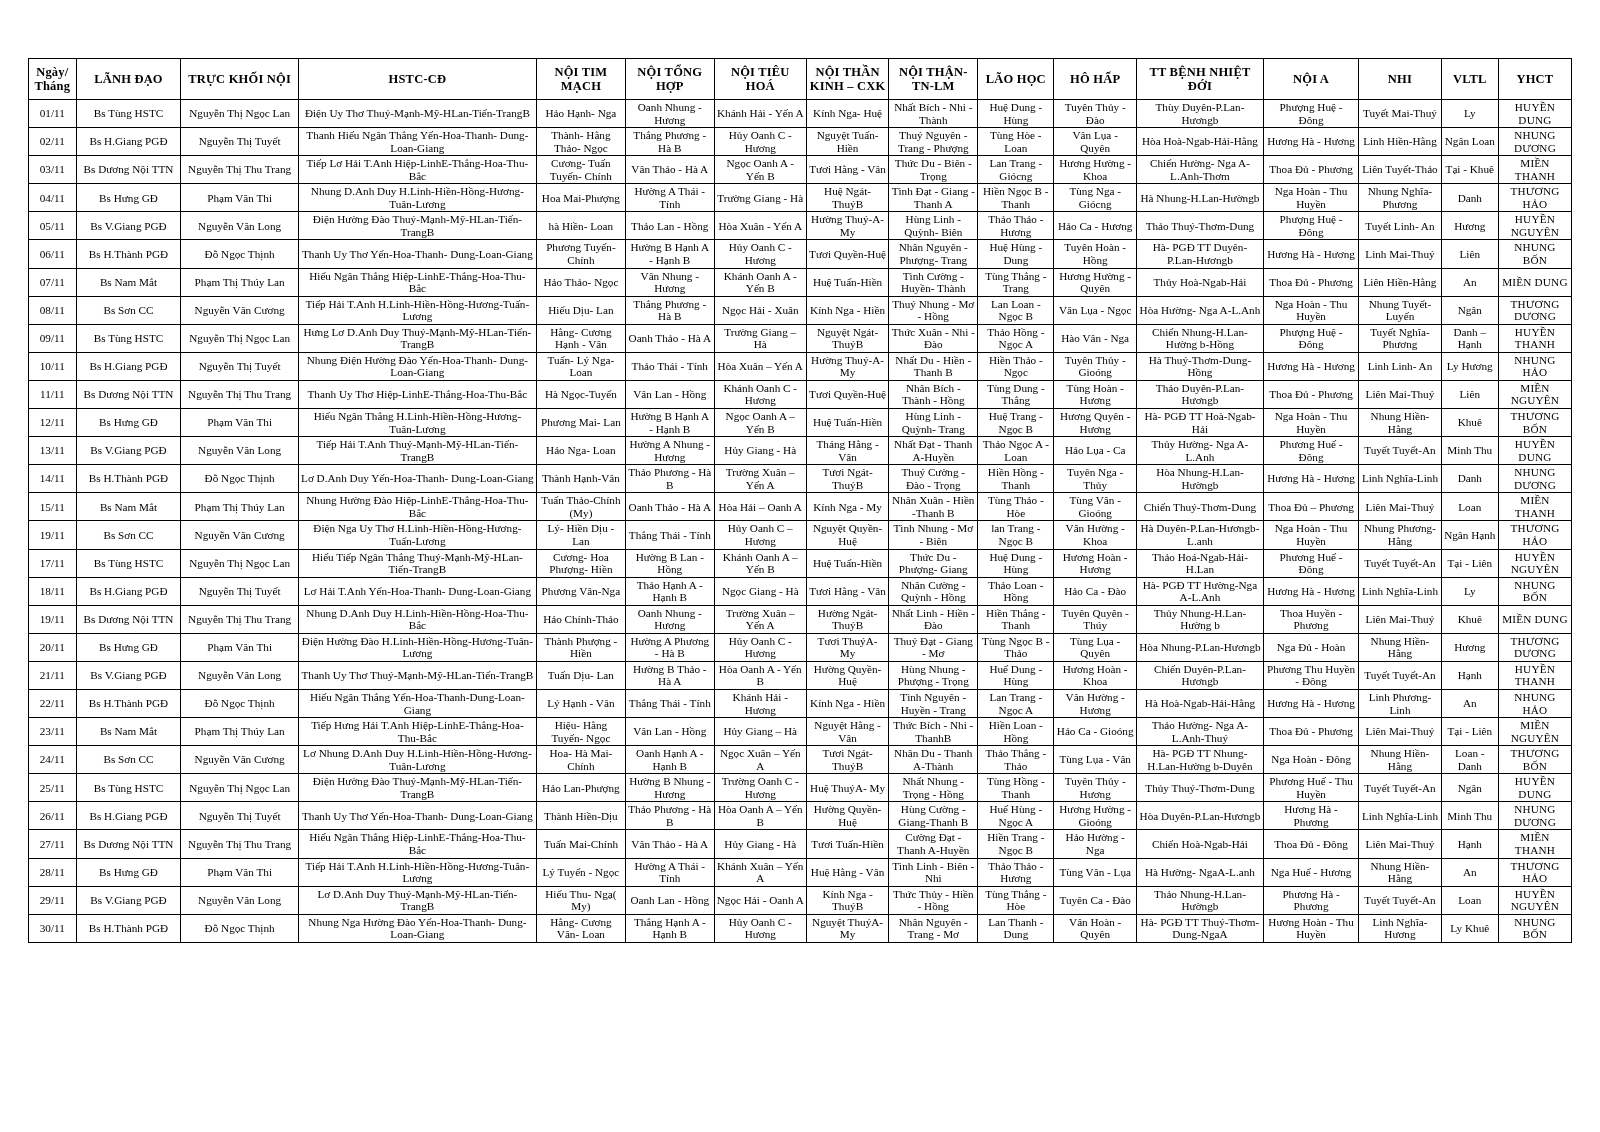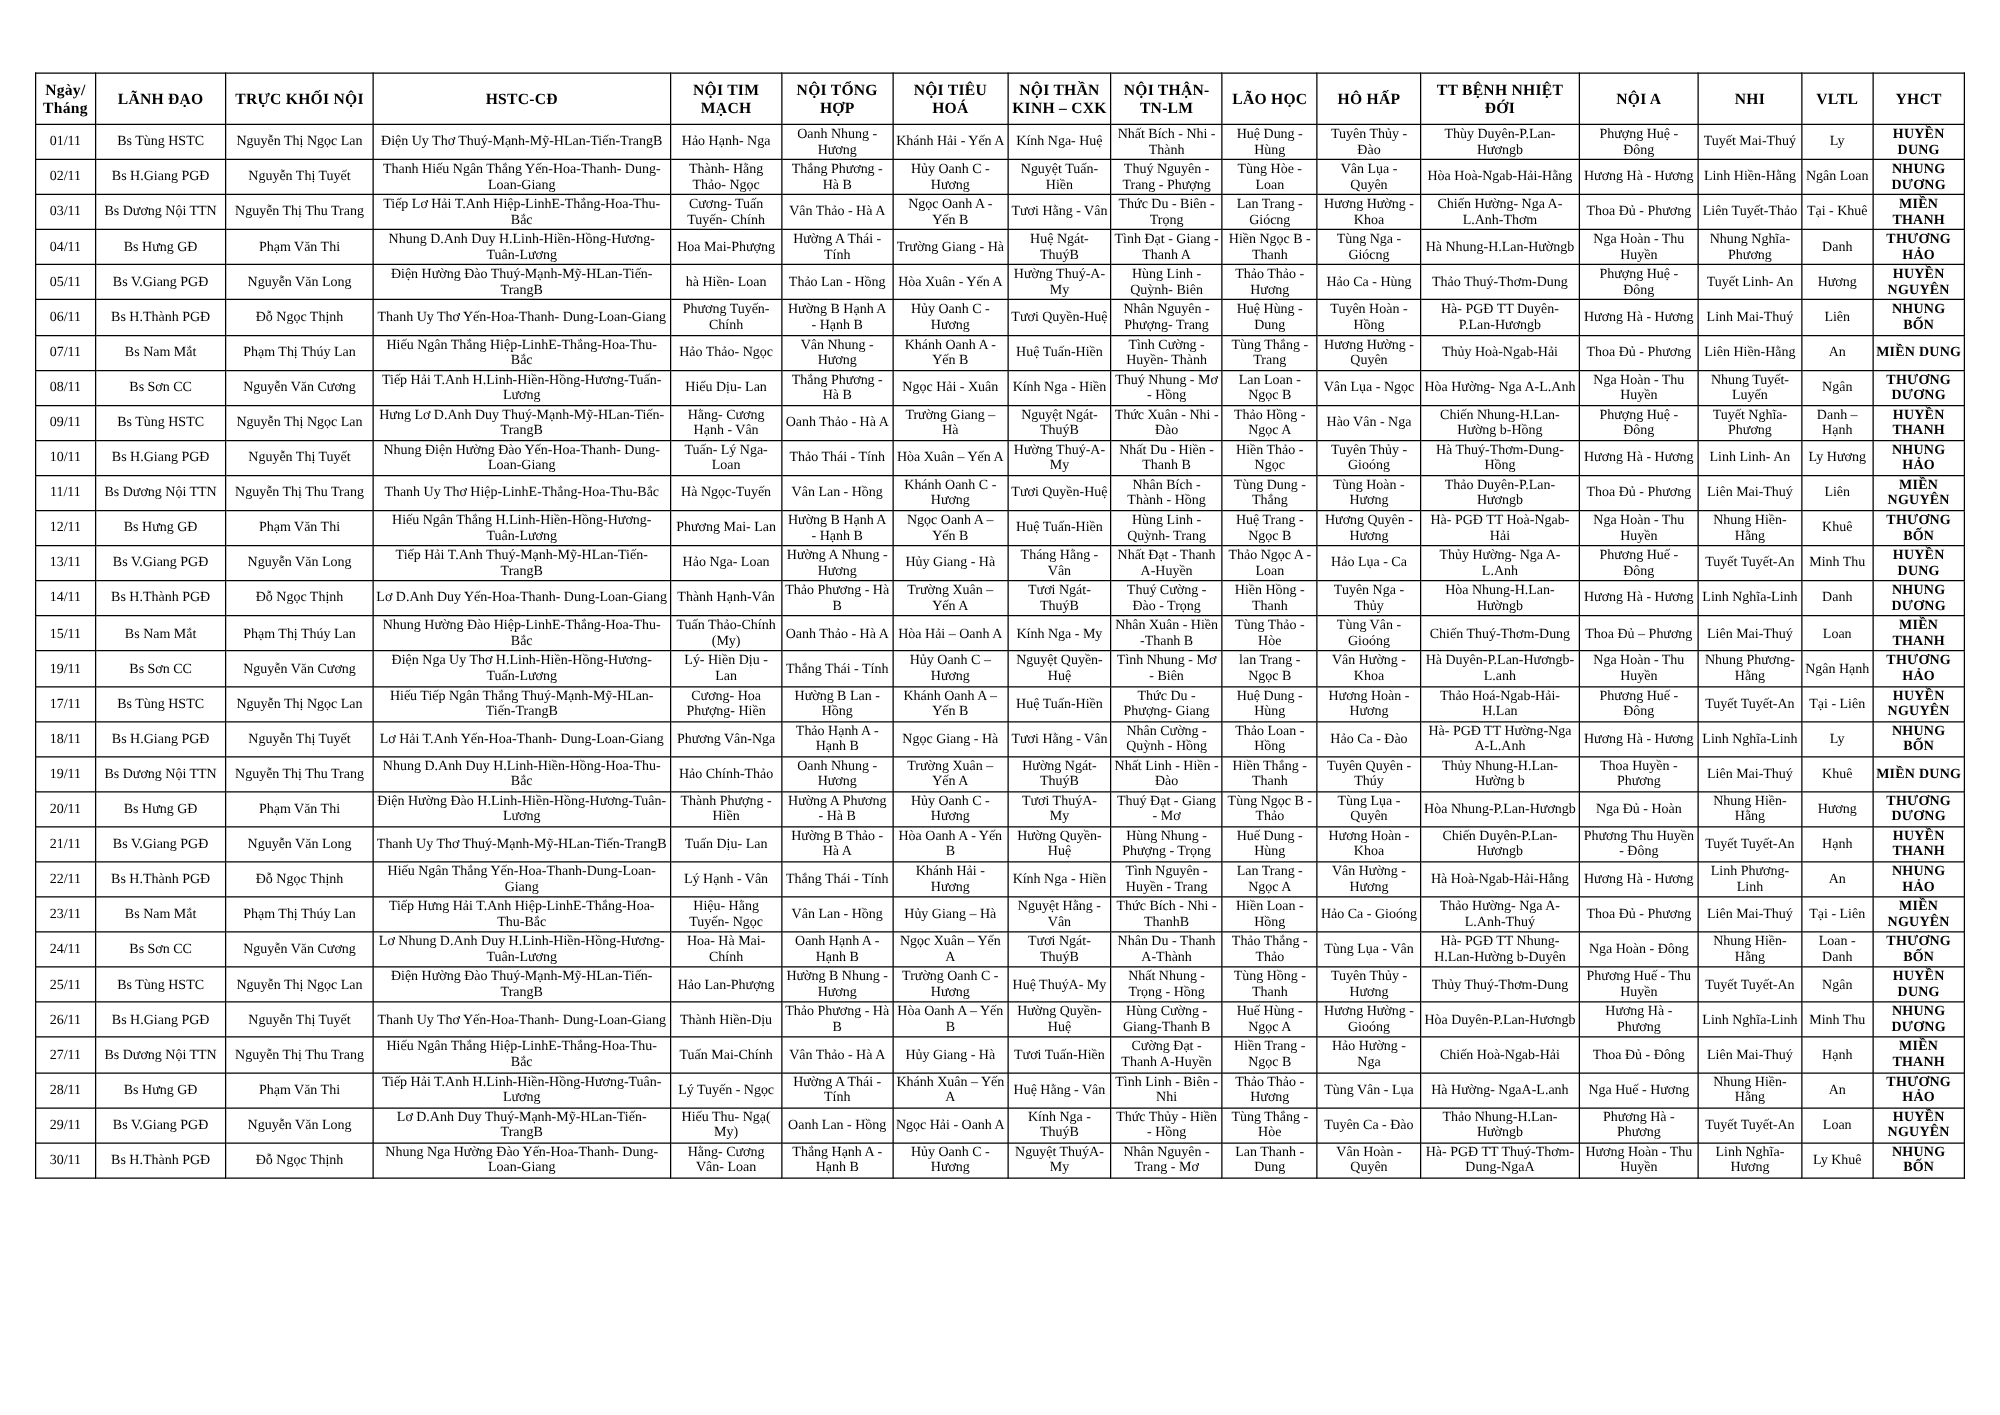--- a/index.html
+++ b/index.html
@@ -50,21 +50,21 @@
   }
   td.leader-cell {
     font-size: 11.4px;
     font-family: Liberation Serif, serif;
   }
   td.duty-cell {
     font-size: 11.4px;
     margin-top: 21px;
   }
   td.yhct-cell {
-    font-weight: bold;
+    font-weight: normal;
     font-size: 11.4px;
     letter-spacing: 0.2px;
   }
   
   col.c-date   { width: 3.0%; }
   col.c-leader { width: 6.6%; }
   col.c-duty   { width: 7.4%; }
   col.c-hstc   { width: 15.0%; }
   col.c-tim    { width: 5.6%; }
   col.c-tong   { width: 5.6%; }
@@ -199,21 +199,21 @@
           <td class="date-cell">05/11</td>
           <td class="leader-cell">Bs V.Giang PGĐ</td>
           <td class="duty-cell">Nguyễn Văn Long</td>
           <td>Điện  Hường Đào Thuý-Mạnh-Mỹ-HLan-Tiến-TrangB</td>
           <td>hà Hiền- Loan</td>
           <td>Thảo Lan - Hồng</td>
           <td>Hòa Xuân - Yến A</td>
           <td>Hường Thuý-A- My</td>
           <td>Hùng  Linh - Quỳnh- Biên</td>
           <td>Thảo Thảo - Hương</td>
-          <td>Hảo Ca - Hùng</td>
+          <td>Hảo Ca - Hương</td>
           <td>Thảo Thuý-Thơm-Dung</td>
           <td>Phượng  Huệ - Đông</td>
           <td>Tuyết Linh- An</td>
           <td>Hương</td>
           <td class="yhct-cell">HUYỀN NGUYÊN</td>
         </tr>
         <tr>
           <td class="date-cell">06/11</td>
           <td class="leader-cell">Bs H.Thành PGĐ</td>
           <td class="duty-cell">Đỗ Ngọc Thịnh</td>

